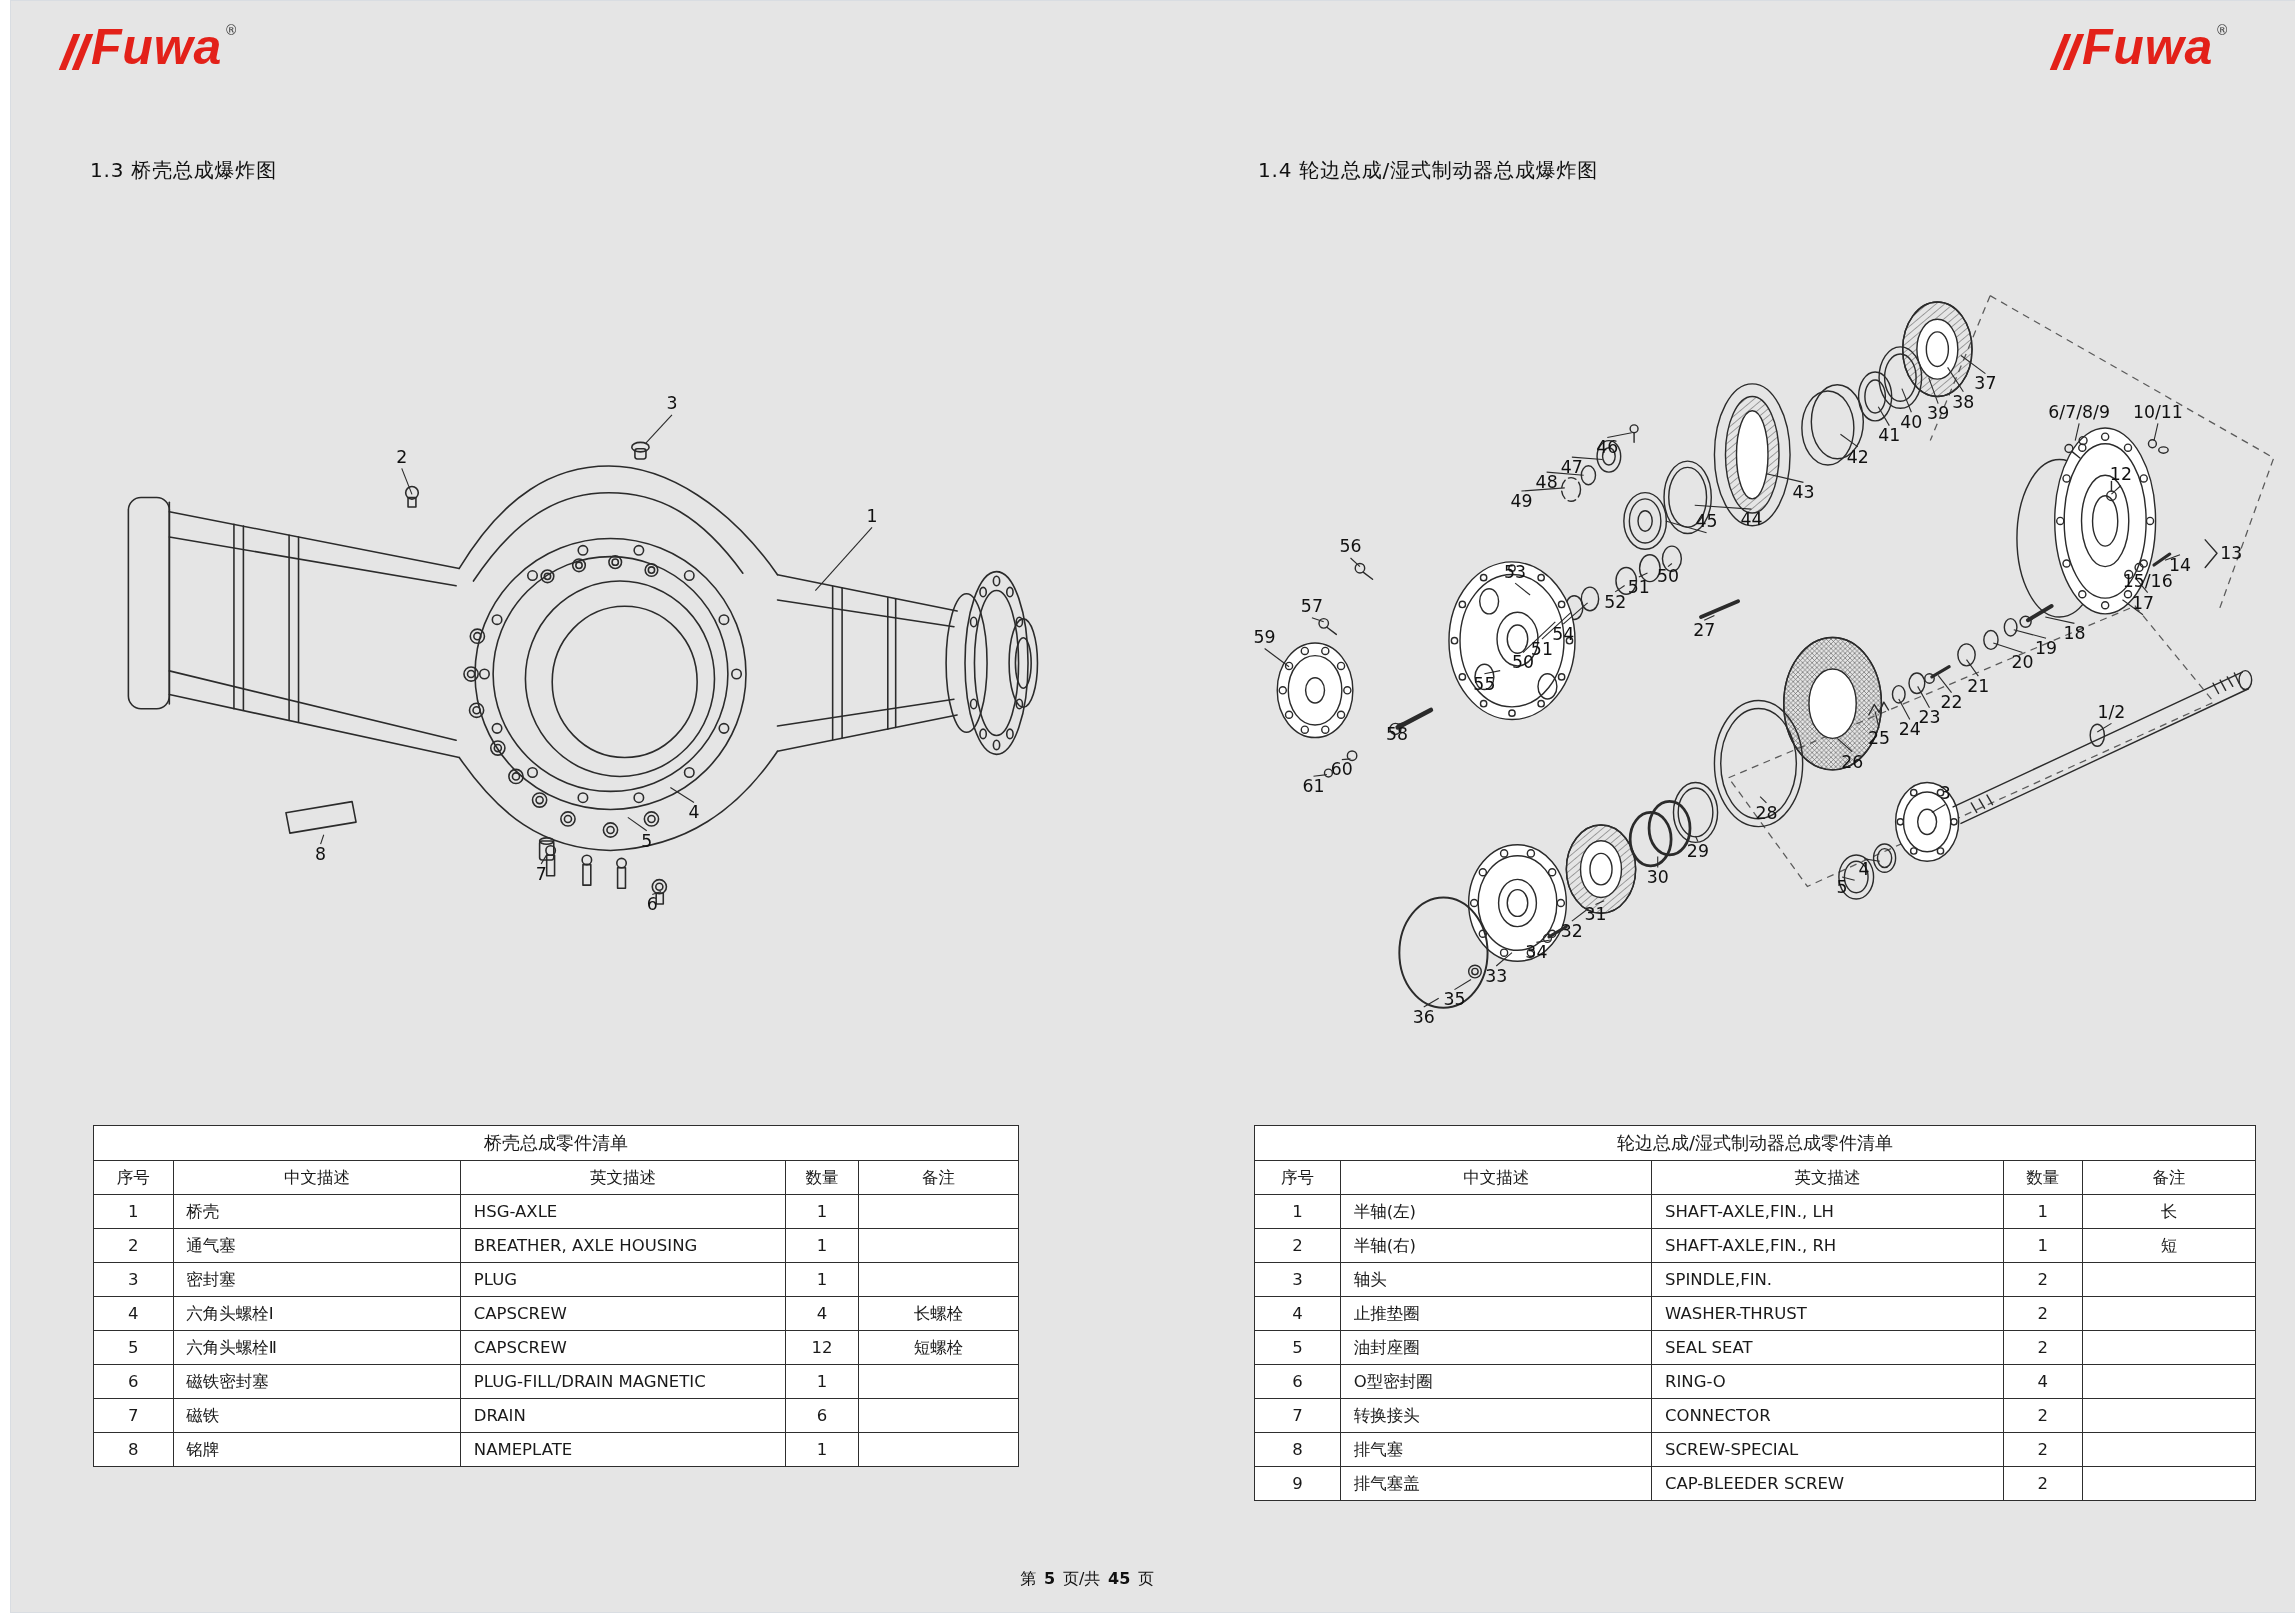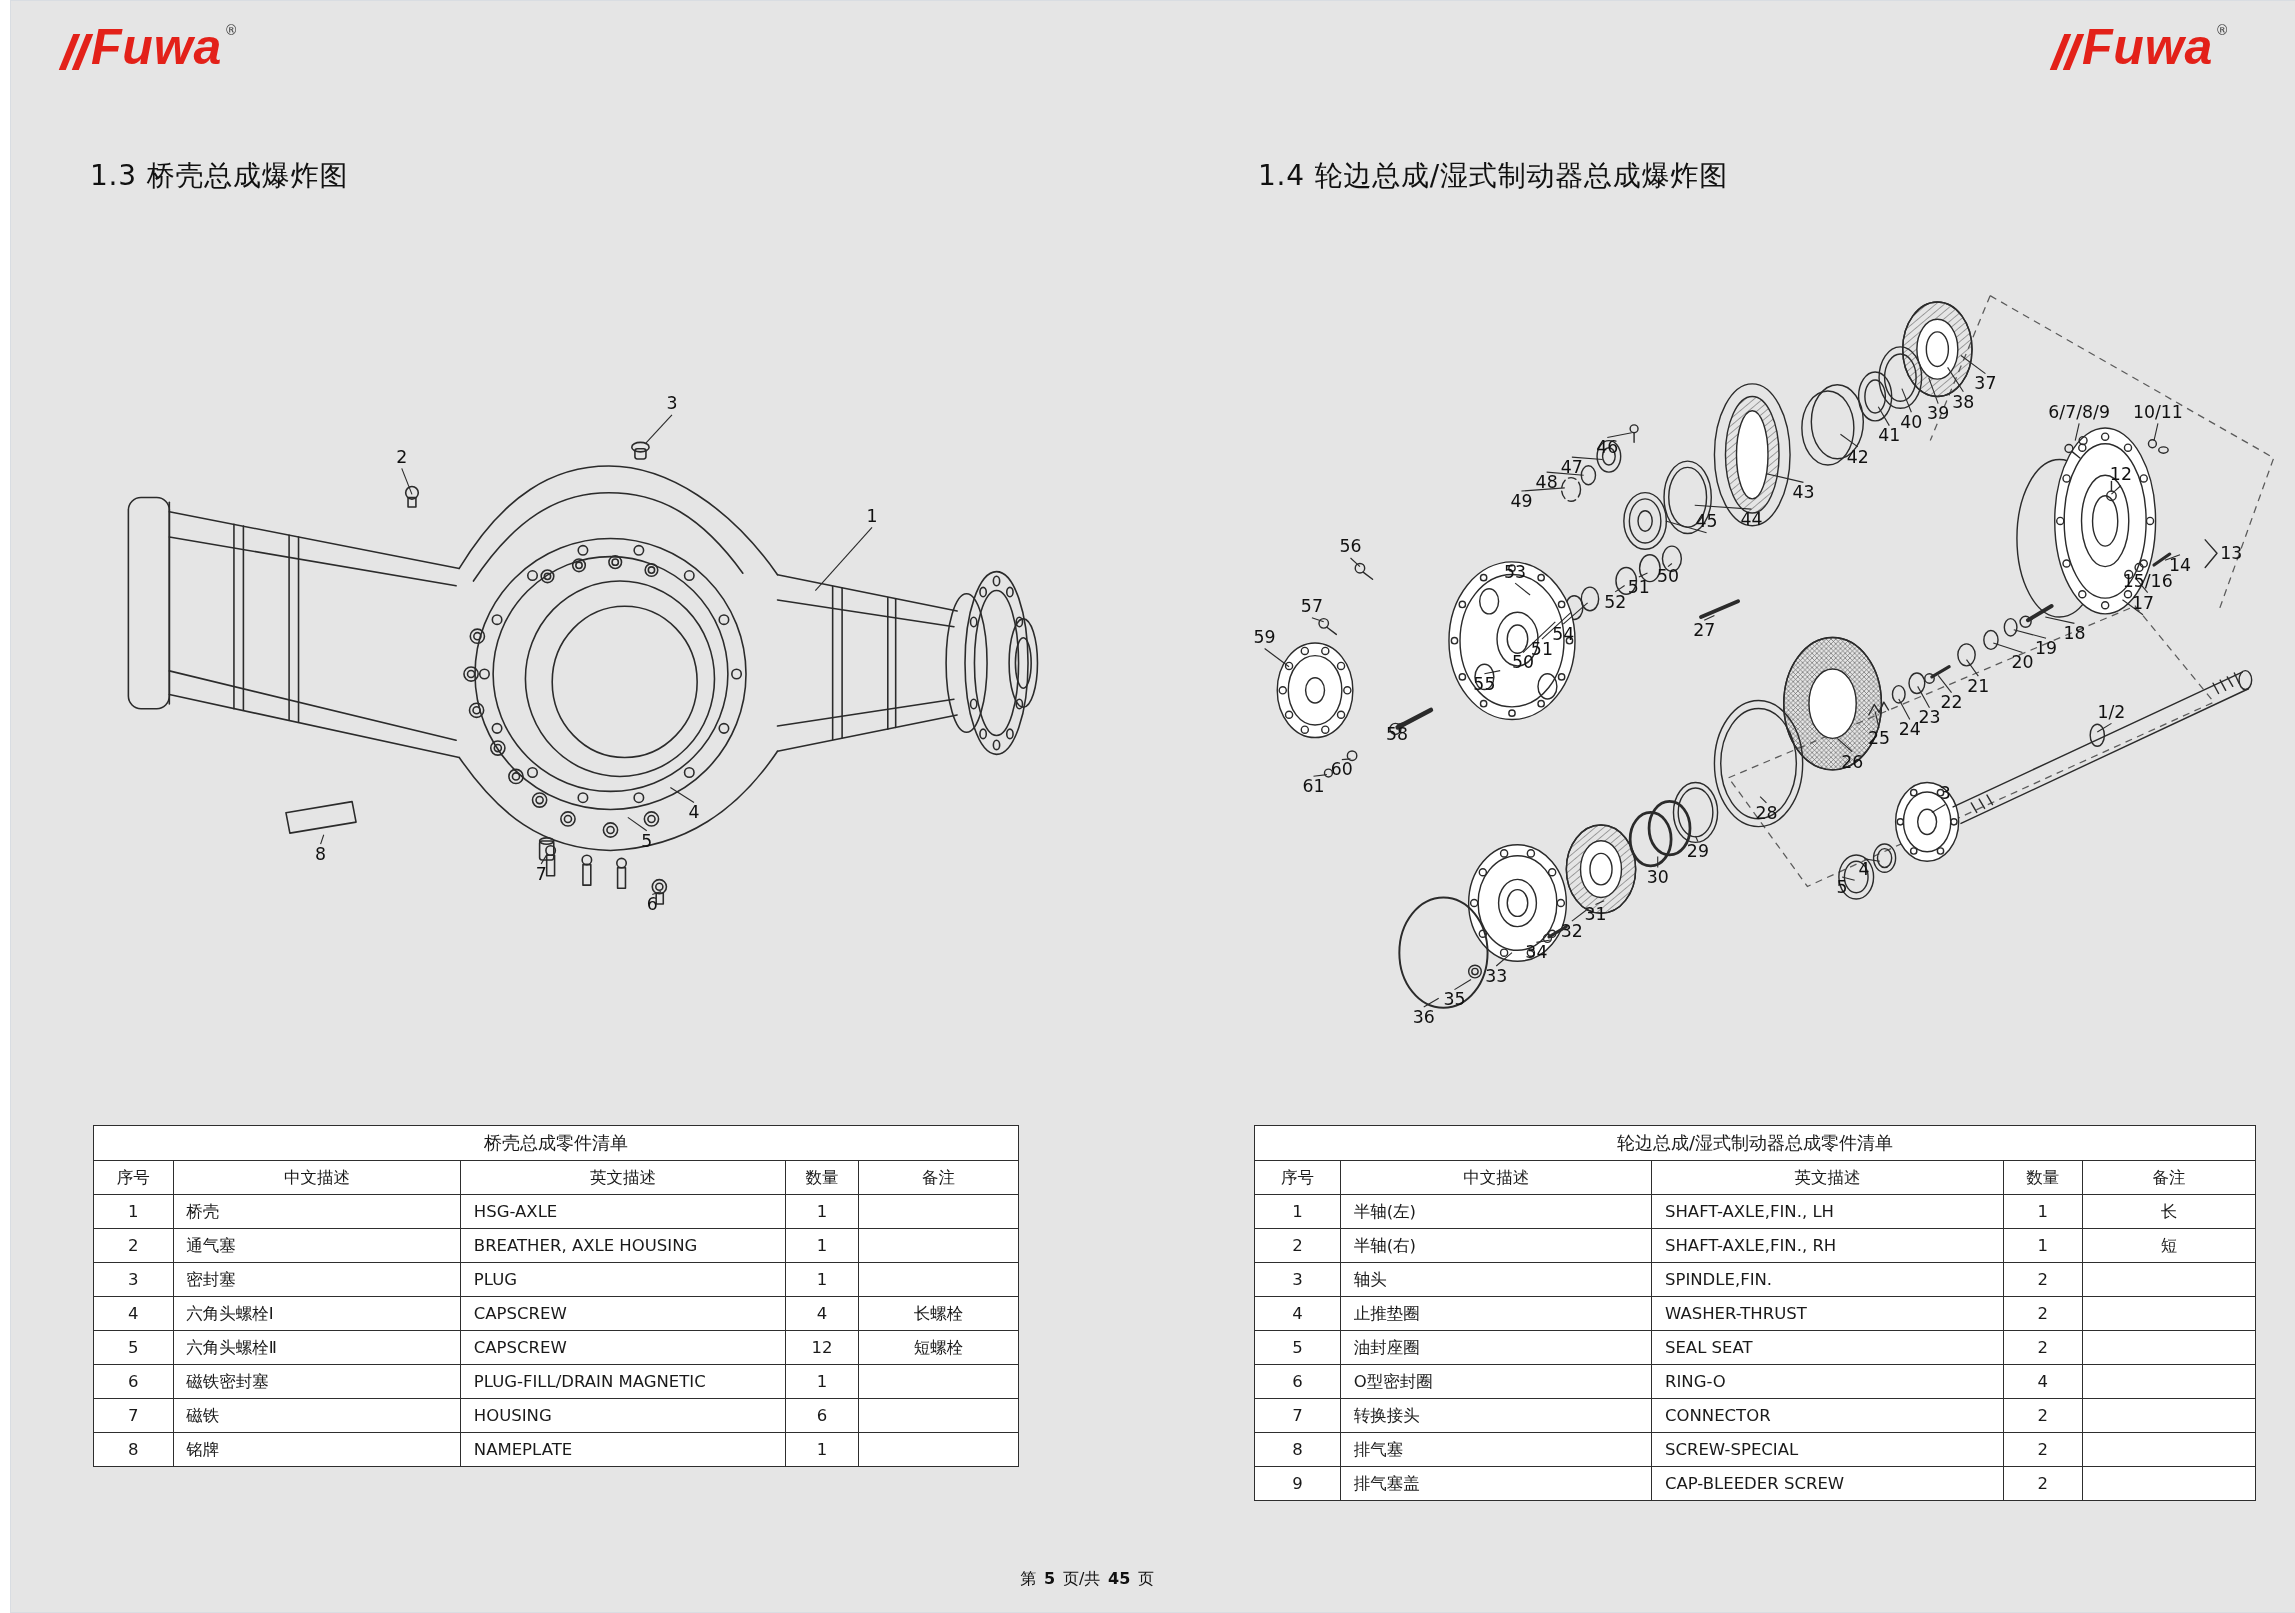--- a/index.html
+++ b/index.html
@@ -14,21 +14,21 @@
   .half.right { left:1148px; }
 
   
   .logo { position:absolute; display:flex; align-items:flex-start; }
   .logo-bars { display:inline-flex; gap:5.5px; margin-right:5.5px; margin-top:12.6px; }
   .logo-bars i { display:block; width:7px; height:36px; background:#e32119; transform:skewX(-22deg); }
   .logo-word { font-style:italic; font-weight:bold; font-size:50px; line-height:1;
                color:#e32119; letter-spacing:0.8px; font-family:"Liberation Sans","DejaVu Sans",sans-serif; }
   .logo-reg { font-size:13.4px; color:#444; margin-top:1.6px; margin-left:2.4px; }
 
-  .section-title { position:absolute; font-size:28px; color:#111; letter-spacing:0.8px; white-space:nowrap; }
+  .section-title { position:absolute; font-size:20px; color:#111; letter-spacing:0.8px; white-space:nowrap; }
 
   
   .diagram { position:absolute; overflow:visible; }
   .art { stroke:#2b2b2b; fill:none; stroke-width:2; stroke-linecap:round; stroke-linejoin:round; }
   .art2 { stroke:#2b2b2b; fill:none; stroke-width:1.8; stroke-linecap:round; stroke-linejoin:round; }
   .dash { stroke:#5a5a5a; fill:none; stroke-width:1.6; stroke-dasharray:9 7; }
   svg text.callout { font:22px "DejaVu Sans","Liberation Sans",sans-serif; fill:#111;
                      text-anchor:middle; stroke:none; }
   svg line.leader { stroke:#2b2b2b; stroke-width:1.4; }
 
@@ -258,21 +258,21 @@
           <tr>
             <td>6</td>
             <td>磁铁密封塞</td>
             <td>PLUG-FILL/DRAIN MAGNETIC</td>
             <td>1</td>
             <td></td>
           </tr>
           <tr>
             <td>7</td>
             <td>磁铁</td>
-            <td>HOUSING</td>
+            <td>DRAIN</td>
             <td>6</td>
             <td></td>
           </tr>
           <tr>
             <td>8</td>
             <td>铭牌</td>
             <td>NAMEPLATE</td>
             <td>1</td>
             <td></td>
           </tr>

